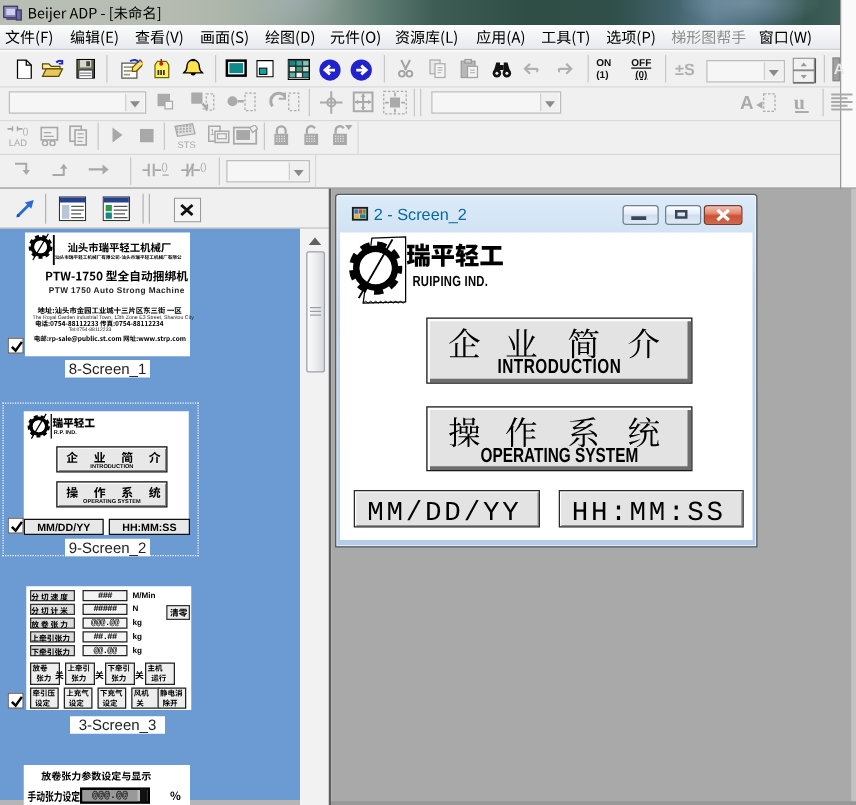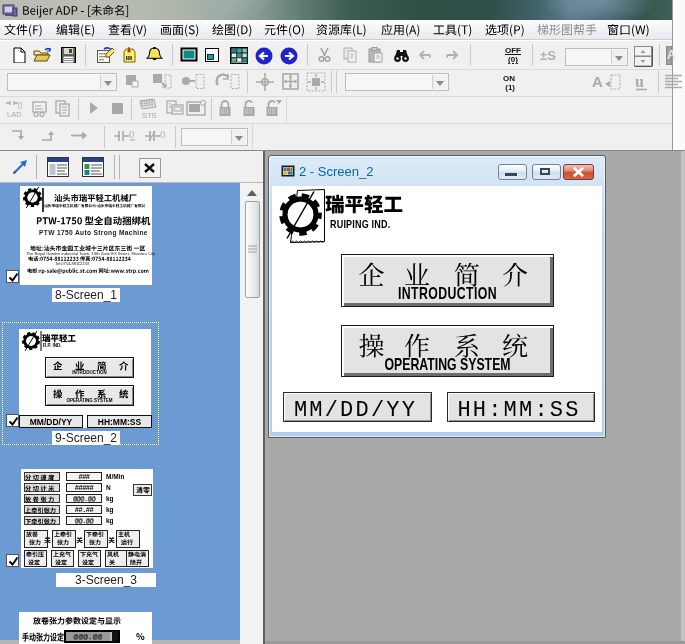--- a/index.html
+++ b/index.html
@@ -205,21 +205,21 @@
     <circle cx="12.5" cy="11.5" r="1.2" fill="#f0f0f0"></circle>
   </svg>
 <svg class="abs" style="left:418px;top:49px" width="15" height="12">
     <path d="M2 6h9a1 1 0 010 2" fill="none" stroke="#b0b0b0" stroke-width="1.8"></path>
     <path d="M6 2L2 6l4 4" fill="none" stroke="#b0b0b0" stroke-width="1.8"></path>
   </svg>
 <svg class="abs" style="left:444px;top:49px" width="15" height="12">
     <path d="M13 6H4a1 1 0 000 2" fill="none" stroke="#b0b0b0" stroke-width="1.8"></path>
     <path d="M9 2l4 4-4 4" fill="none" stroke="#b0b0b0" stroke-width="1.8"></path>
   </svg>
-<div class="abs" style="left:493px;top:46px;width:22px;text-align:right;font:bold 8px 'Liberation Sans';line-height:9px;color:#111;margin-top:28px;">ON<br>(1)</div>
+<div class="abs" style="left:477px;top:46px;width:22px;text-align:left;font:bold 8px 'Liberation Sans';line-height:9px;color:#111;">ON<br>(1)</div>
 <div class="abs" style="left:501px;top:46px;width:24px;text-align:center;font:bold 8px 'Liberation Sans';line-height:9px;color:#111;text-decoration:underline;">OFF<br>(0)</div>
 <div class="abs" style="left:540px;top:48px;font:bold 13px 'Liberation Sans';color:#b0b0b0;">±S</div>
 <div class="combo" style="left:565px;top:48px;width:63px;height:18px;">
     <div class="arr"></div>
   </div>
 <svg class="abs" style="left:634px;top:46px" width="19" height="21">
 <rect x="0.5" y="0.5" width="17" height="9.5" fill="#f2f2f2" stroke="#8a8a8a"></rect>
 <rect x="0.5" y="10.5" width="17" height="9.5" fill="#f2f2f2" stroke="#8a8a8a"></rect>
 <path d="M9 4l2.5 3h-5z" fill="#999"></path>
     <path d="M9 17l-2.5-3h5z" fill="#999"></path>
@@ -783,21 +783,21 @@
 <svg style="position:absolute;left:130px;top:558.4px;overflow:visible" width="16" height="9">
     <g transform="translate(0,6.6)">
       <path d="M2.7 -1.3C2.5 -0.9 2.2 -0.5 1.9 -0.2C2.1 -0.1 2.4 0.1 2.5 0.2C2.8 -0.1 3.1 -0.7 3.3 -1.1ZM4.6 -1.1C4.9 -0.7 5.2 -0.2 5.3 0.1L5.9 -0.2C5.7 -0.5 5.4 -1 5.1 -1.4ZM0.4 -4.9V0.5H1V-4.2H1.5C1.4 -3.8 1.3 -3.3 1.2 -3C1.5 -2.6 1.6 -2.2 1.6 -1.9C1.6 -1.7 1.5 -1.6 1.5 -1.5C1.4 -1.5 1.4 -1.5 1.3 -1.5C1.2 -1.5 1.2 -1.5 1.1 -1.5C1.2 -1.3 1.2 -1 1.2 -0.8C1.3 -0.8 1.5 -0.8 1.6 -0.9C1.7 -0.9 1.8 -0.9 1.9 -1C2.1 -1.1 2.2 -1.4 2.2 -1.8C2.2 -2.1 2.1 -2.6 1.8 -3C1.9 -3.5 2.1 -4.1 2.3 -4.6L1.8 -4.9L1.7 -4.9ZM3.9 -5.2C3.5 -4.5 2.7 -3.8 2 -3.4C2.2 -3.3 2.4 -3.1 2.5 -2.9L2.7 -3.1V-2.7H3.7V-2.2H2.3V-1.5H3.7V-0.2C3.7 -0.1 3.7 -0.1 3.6 -0.1C3.5 -0.1 3.2 -0.1 3 -0.1C3.1 0.1 3.2 0.3 3.2 0.5C3.6 0.5 3.9 0.5 4.1 0.4C4.3 0.3 4.4 0.1 4.4 -0.2V-1.5H5.7V-2.2H4.4V-2.7H5.2V-3.1L5.4 -2.9C5.5 -3.1 5.7 -3.4 5.9 -3.5C5.4 -3.8 4.9 -4.1 4.3 -4.7L4.5 -4.9ZM3 -3.3C3.4 -3.5 3.7 -3.9 4 -4.2C4.3 -3.8 4.7 -3.5 5 -3.3Z M9.8 -4.1V-2.6H8.4V-2.8V-4.1ZM6.3 -2.6V-1.9H7.6C7.5 -1.2 7.1 -0.5 6.3 0C6.4 0.1 6.7 0.4 6.8 0.6C7.9 -0.1 8.2 -1 8.3 -1.9H9.8V0.5H10.5V-1.9H11.7V-2.6H10.5V-4.1H11.6V-4.8H6.5V-4.1H7.6V-2.8V-2.6Z" fill="#000"></path>
     </g>
   </svg>
 <div class="cb" style="left:6px;top:554px;">
     <svg width="13" height="13">
       <path d="M2.5 6.5l3 3 5-7" fill="none" stroke="#000" stroke-width="2"></path>
     </svg>
   </div>
-<div class="abs" style="left:56px;top:573px;background:#fff;padding:0 19px;font:12px 'Liberation Sans';color:#222;">3-Screen_3</div>
+<div class="abs" style="left:56px;top:573px;background:#fff;padding:0 7px;font:12px 'Liberation Sans';color:#222;">3-Screen_3</div>
 <div class="abs" style="left:19px;top:612px;width:133px;height:32px;background:#fff;"></div>
 <svg style="position:absolute;left:33px;top:615.2px;overflow:visible" width="92" height="12">
     <g transform="translate(0,8.8)">
       <path d="M4.7 -6.8C4.5 -5.5 4.2 -4.3 3.6 -3.4V-3.5C3.6 -3.6 3.6 -3.9 3.6 -3.9H2V-4.7H3.9V-5.6H2.1L2.8 -5.8C2.7 -6 2.5 -6.5 2.4 -6.8L1.5 -6.6C1.7 -6.3 1.8 -5.9 1.9 -5.6H0.3V-4.7H1.1V-3.1C1.1 -2.1 1 -0.9 0.1 0C0.4 0.2 0.7 0.5 0.8 0.7C1.8 -0.4 2 -1.8 2 -3H2.7C2.6 -1.1 2.6 -0.5 2.5 -0.3C2.4 -0.2 2.4 -0.2 2.3 -0.2C2.1 -0.2 1.9 -0.2 1.6 -0.2C1.8 0 1.9 0.4 1.9 0.7C2.2 0.7 2.6 0.7 2.8 0.6C3 0.6 3.1 0.5 3.3 0.3C3.5 0 3.5 -0.8 3.6 -3.1C3.8 -2.9 4 -2.6 4.1 -2.5C4.3 -2.7 4.4 -2.9 4.6 -3.1C4.7 -2.5 4.9 -2 5.2 -1.5C4.8 -0.9 4.2 -0.4 3.5 -0.1C3.6 0.1 3.9 0.5 4 0.7C4.7 0.4 5.3 -0.1 5.7 -0.6C6.1 -0.1 6.6 0.4 7.2 0.7C7.4 0.4 7.6 0 7.9 -0.2C7.2 -0.4 6.7 -0.9 6.3 -1.5C6.7 -2.3 7 -3.3 7.2 -4.5H7.8V-5.3H5.4C5.5 -5.8 5.6 -6.2 5.7 -6.6ZM5.2 -4.5H6.2C6.1 -3.7 6 -3.1 5.7 -2.5C5.5 -3.1 5.3 -3.7 5.2 -4.4Z M13.7 -6.7C13.6 -6.3 13.4 -5.9 13.2 -5.6H12.4C12.6 -6 12.6 -6.4 12.7 -6.7L11.7 -6.8C11.6 -6.4 11.6 -6 11.4 -5.6H10.7L11 -5.8C10.8 -6 10.5 -6.4 10.3 -6.7L9.6 -6.3C9.7 -6.1 9.9 -5.8 10 -5.6H8.9V-4.8H11.1C11 -4.6 10.8 -4.4 10.7 -4.2H8.4V-3.3H9.9C9.4 -3 8.9 -2.6 8.2 -2.3C8.4 -2.2 8.7 -1.8 8.8 -1.5C9.2 -1.7 9.5 -1.9 9.9 -2.1V-0.6C9.9 0.4 10.2 0.6 11.5 0.6C11.8 0.6 13.2 0.6 13.5 0.6C14.6 0.6 14.8 0.3 15 -0.8C14.7 -0.9 14.3 -1 14.1 -1.2C14 -0.4 14 -0.2 13.4 -0.2C13.1 -0.2 11.8 -0.2 11.5 -0.2C10.9 -0.2 10.8 -0.3 10.8 -0.6V-1.9H12.7C12.7 -1.6 12.7 -1.5 12.6 -1.4C12.5 -1.3 12.5 -1.3 12.3 -1.3C12.2 -1.3 11.9 -1.3 11.6 -1.4C11.7 -1.2 11.8 -0.9 11.8 -0.6C12.2 -0.6 12.6 -0.6 12.8 -0.6C13 -0.7 13.2 -0.7 13.4 -0.9C13.6 -1.1 13.7 -1.5 13.7 -2.4C14.2 -2 14.7 -1.7 15.3 -1.6C15.4 -1.8 15.7 -2.2 15.9 -2.3C15.1 -2.5 14.4 -2.9 13.9 -3.3H15.6V-4.2H11.8C11.9 -4.4 12 -4.6 12.1 -4.8H15.1V-5.6H14.1C14.3 -5.8 14.4 -6.1 14.6 -6.4ZM10.8 -2.7H10.6C10.8 -2.9 11 -3.1 11.2 -3.3H12.8C12.9 -3.1 13.1 -2.9 13.3 -2.7Z M22.6 -6.5C22.2 -5.8 21.6 -5.1 20.9 -4.6C21.1 -4.5 21.5 -4.1 21.6 -4C22.3 -4.5 23.1 -5.4 23.6 -6.2ZM16.8 -4.8C16.8 -3.9 16.6 -2.7 16.5 -2H17L18 -2C18 -0.8 17.9 -0.4 17.8 -0.2C17.7 -0.2 17.6 -0.1 17.5 -0.1C17.3 -0.1 16.9 -0.1 16.6 -0.2C16.7 0.1 16.8 0.4 16.9 0.7C17.3 0.7 17.7 0.7 17.9 0.6C18.2 0.6 18.4 0.5 18.6 0.3C18.8 0.1 18.9 -0.7 19 -2.5C19 -2.6 19 -2.8 19 -2.8H17.5L17.6 -3.9H19V-6.6H16.6V-5.7H18.1V-4.8ZM19.7 0.7C19.9 0.6 20.2 0.5 21.7 -0.2C21.7 -0.4 21.7 -0.8 21.7 -1.1L20.7 -0.7V-2.9H21.3C21.6 -1.4 22.2 -0.1 23.2 0.6C23.4 0.4 23.7 0 23.9 -0.2C23 -0.7 22.5 -1.8 22.2 -2.9H23.7V-3.9H20.7V-6.7H19.8V-3.9H19.1V-2.9H19.8V-0.7C19.8 -0.3 19.5 -0.2 19.4 -0.1C19.5 0.1 19.7 0.5 19.7 0.7Z M27.1 -6.8V-5.1H24.6V-4.1H27C26.9 -2.7 26.3 -1.1 24.4 -0C24.6 0.2 24.9 0.5 25.1 0.8C27.4 -0.5 27.9 -2.5 28 -4.1H30.3C30.2 -1.8 30 -0.7 29.8 -0.4C29.7 -0.3 29.6 -0.3 29.4 -0.3C29.2 -0.3 28.7 -0.3 28.2 -0.4C28.4 -0.1 28.5 0.3 28.5 0.6C29 0.6 29.5 0.7 29.8 0.6C30.2 0.6 30.4 0.5 30.6 0.2C31 -0.3 31.2 -1.5 31.3 -4.7C31.3 -4.8 31.3 -5.1 31.3 -5.1H28.1V-6.8Z M36.9 -2.2C36.2 -1.8 34.9 -1.5 33.8 -1.3C34 -1.1 34.2 -0.8 34.3 -0.6C35.6 -0.8 36.9 -1.2 37.7 -1.8ZM37.8 -1.4C37 -0.6 35.2 -0.3 33.3 -0.1C33.4 0.1 33.6 0.5 33.7 0.7C35.8 0.5 37.6 0 38.7 -1ZM33.4 -4.6C33.6 -4.7 33.8 -4.7 34.9 -4.7C34.8 -4.6 34.7 -4.4 34.6 -4.2H32.4V-3.4H34C33.5 -2.8 32.9 -2.4 32.2 -2.1C32.4 -1.9 32.8 -1.5 32.9 -1.3C33.4 -1.6 33.8 -1.9 34.2 -2.2C34.3 -2.1 34.5 -1.9 34.6 -1.8C35.4 -2 36.4 -2.3 37 -2.7L36.3 -3.2C35.9 -2.9 35.2 -2.7 34.6 -2.6C34.8 -2.8 35 -3.1 35.2 -3.4H36.8C37.4 -2.5 38.3 -1.8 39.2 -1.3C39.3 -1.6 39.6 -1.9 39.8 -2.1C39.1 -2.4 38.4 -2.9 37.9 -3.4H39.7V-4.2H35.7C35.8 -4.4 35.9 -4.6 36 -4.8L38 -4.9C38.2 -4.7 38.4 -4.6 38.5 -4.4L39.3 -5C38.8 -5.5 37.9 -6.2 37.2 -6.6L36.5 -6.1C36.7 -6 36.9 -5.8 37.2 -5.6L34.9 -5.6C35.4 -5.8 35.8 -6.1 36.2 -6.4L35.3 -6.9C34.8 -6.3 34 -5.9 33.7 -5.7C33.5 -5.6 33.3 -5.5 33.1 -5.5C33.2 -5.2 33.3 -4.8 33.4 -4.6Z M43.4 -6.7C43.3 -6.4 43 -6 42.9 -5.7L43.5 -5.4C43.7 -5.7 43.9 -6 44.2 -6.4ZM43 -1.9C42.8 -1.6 42.7 -1.4 42.4 -1.2L41.8 -1.5L42 -1.9ZM40.6 -1.2C41 -1 41.4 -0.8 41.8 -0.6C41.3 -0.4 40.8 -0.2 40.2 -0C40.4 0.1 40.6 0.5 40.6 0.7C41.4 0.5 42 0.2 42.6 -0.2C42.8 -0.1 43 0.1 43.2 0.2L43.7 -0.4C43.6 -0.5 43.4 -0.6 43.2 -0.8C43.6 -1.2 43.9 -1.8 44.1 -2.5L43.6 -2.7L43.4 -2.7H42.4L42.5 -3L41.7 -3.1C41.6 -3 41.6 -2.8 41.5 -2.7H40.5V-1.9H41.1C40.9 -1.6 40.8 -1.4 40.6 -1.2ZM40.5 -6.4C40.7 -6.1 40.9 -5.6 41 -5.4H40.3V-4.6H41.5C41.2 -4.2 40.6 -3.9 40.2 -3.7C40.4 -3.5 40.6 -3.2 40.7 -3C41.1 -3.2 41.5 -3.5 41.9 -3.9V-3.2H42.8V-4.1C43.1 -3.8 43.4 -3.6 43.5 -3.4L44 -4C43.9 -4.2 43.5 -4.4 43.1 -4.6H44.3V-5.4H42.8V-6.8H41.9V-5.4H41L41.7 -5.7C41.6 -6 41.4 -6.4 41.2 -6.7ZM44.9 -6.8C44.7 -5.3 44.4 -4 43.7 -3.1C43.9 -3 44.3 -2.7 44.4 -2.5C44.6 -2.7 44.7 -3 44.8 -3.2C45 -2.6 45.2 -2.1 45.4 -1.6C45 -0.9 44.4 -0.4 43.6 -0C43.8 0.2 44 0.6 44.1 0.8C44.8 0.4 45.4 -0.1 45.9 -0.7C46.2 -0.2 46.7 0.3 47.2 0.6C47.4 0.4 47.6 0.1 47.9 -0.1C47.2 -0.4 46.8 -0.9 46.4 -1.6C46.8 -2.4 47 -3.3 47.2 -4.4H47.7V-5.3H45.5C45.6 -5.8 45.7 -6.2 45.8 -6.6ZM46.3 -4.4C46.2 -3.8 46.1 -3.1 45.9 -2.6C45.7 -3.2 45.5 -3.8 45.4 -4.4Z M48.8 -6.1C49.2 -5.7 49.8 -5.2 50.1 -4.8L50.7 -5.5C50.4 -5.8 49.8 -6.3 49.4 -6.7ZM48.3 -4.3V-3.4H49.2V-1C49.2 -0.6 49 -0.3 48.8 -0.2C49 -0 49.2 0.4 49.3 0.6C49.5 0.4 49.7 0.2 51.2 -1.1C51.1 -1.2 50.9 -1.6 50.8 -1.9L50.2 -1.3V-4.3ZM51.8 -6.5V-5.7C51.8 -5.1 51.6 -4.5 50.6 -4.1C50.8 -4 51.1 -3.6 51.2 -3.4C52.4 -3.9 52.6 -4.8 52.6 -5.6H53.7V-4.8C53.7 -4 53.9 -3.7 54.7 -3.7C54.8 -3.7 55.1 -3.7 55.2 -3.7C55.4 -3.7 55.6 -3.7 55.7 -3.7C55.6 -3.9 55.6 -4.3 55.6 -4.5C55.5 -4.5 55.3 -4.5 55.2 -4.5C55.1 -4.5 54.8 -4.5 54.8 -4.5C54.6 -4.5 54.6 -4.6 54.6 -4.8V-6.5ZM54.1 -2.4C53.9 -2 53.6 -1.6 53.2 -1.3C52.8 -1.6 52.4 -2 52.2 -2.4ZM51 -3.3V-2.4H51.6L51.3 -2.3C51.6 -1.7 52 -1.2 52.4 -0.8C51.8 -0.5 51.2 -0.3 50.5 -0.1C50.7 0.1 50.9 0.5 50.9 0.7C51.8 0.5 52.5 0.2 53.1 -0.2C53.7 0.2 54.4 0.5 55.2 0.7C55.3 0.5 55.6 0.1 55.8 -0.1C55.1 -0.3 54.5 -0.5 53.9 -0.8C54.6 -1.3 55 -2.1 55.3 -3.1L54.7 -3.4L54.6 -3.3Z M57.6 -3C57.5 -1.7 57.1 -0.6 56.2 0.1C56.4 0.2 56.8 0.6 57 0.7C57.4 0.3 57.8 -0.2 58.1 -0.8C58.8 0.4 59.9 0.6 61.4 0.6H63.4C63.4 0.3 63.6 -0.2 63.7 -0.4C63.2 -0.4 61.9 -0.4 61.4 -0.4C61.1 -0.4 60.8 -0.4 60.5 -0.4V-1.6H62.7V-2.5H60.5V-3.4H62.2V-4.3H57.8V-3.4H59.5V-0.7C59 -0.9 58.7 -1.3 58.4 -2C58.5 -2.3 58.6 -2.6 58.6 -3ZM59.3 -6.6C59.4 -6.4 59.5 -6.2 59.5 -6H56.6V-3.9H57.5V-5H62.5V-3.9H63.4V-6H60.6C60.6 -6.2 60.4 -6.6 60.2 -6.9Z M64.4 -2.1V-1.2H69.4V-2.1ZM66 -6.7C65.8 -5.5 65.5 -3.9 65.2 -2.9L66.1 -2.9H66.3H70.2C70.1 -1.4 69.9 -0.6 69.6 -0.4C69.5 -0.3 69.4 -0.3 69.2 -0.3C68.9 -0.3 68.3 -0.3 67.6 -0.4C67.9 -0.1 68 0.3 68 0.6C68.6 0.6 69.2 0.6 69.5 0.6C69.9 0.6 70.2 0.5 70.5 0.2C70.9 -0.2 71.1 -1.1 71.3 -3.4C71.3 -3.5 71.3 -3.8 71.3 -3.8H66.5L66.7 -4.9H71.1V-5.8H66.8L67 -6.6Z M74.2 -4.5H77.7V-3.9H74.2ZM74.2 -5.7H77.7V-5.2H74.2ZM73.3 -6.4V-3.2H78.7V-6.4ZM78.4 -2.8C78.2 -2.3 77.8 -1.6 77.5 -1.2L78.2 -0.9C78.6 -1.3 78.9 -1.9 79.2 -2.4ZM72.8 -2.4C73.1 -1.9 73.4 -1.2 73.6 -0.8L74.4 -1.2C74.2 -1.6 73.8 -2.3 73.6 -2.7ZM76.4 -2.9V-0.6H75.5V-2.9H74.6V-0.6H72.2V0.4H79.8V-0.6H77.4V-2.9Z M81.6 -2.8C81.3 -2 80.8 -1.1 80.2 -0.6C80.4 -0.5 80.9 -0.2 81.1 -0C81.6 -0.6 82.2 -1.6 82.6 -2.6ZM85.4 -2.5C85.9 -1.7 86.4 -0.7 86.6 0L87.6 -0.4C87.4 -1.1 86.8 -2.1 86.3 -2.8ZM81.2 -6.3V-5.3H86.8V-6.3ZM80.4 -4.4V-3.4H83.5V-0.4C83.5 -0.3 83.4 -0.3 83.3 -0.3C83.2 -0.3 82.6 -0.3 82.1 -0.3C82.3 -0 82.4 0.4 82.5 0.7C83.2 0.7 83.7 0.7 84.1 0.6C84.4 0.4 84.6 0.1 84.6 -0.4V-3.4H87.6V-4.4Z" fill="#000"></path>
     </g>
   </svg>
 <svg style="position:absolute;left:22px;top:633.3px;overflow:visible" width="48" height="10">
     <g transform="translate(0,7.7)">
       <path d="M0.3 -2.3V-1.5H3.1V-0.4C3.1 -0.3 3 -0.2 2.9 -0.2C2.7 -0.2 2.1 -0.2 1.6 -0.2C1.7 0 1.9 0.4 1.9 0.6C2.6 0.6 3.1 0.6 3.5 0.5C3.8 0.3 3.9 0.1 3.9 -0.4V-1.5H6.7V-2.3H3.9V-3.2H6.3V-4H3.9V-4.9C4.7 -5 5.5 -5.1 6.1 -5.3L5.5 -6C4.3 -5.7 2.4 -5.5 0.7 -5.4C0.8 -5.2 0.9 -4.9 0.9 -4.7C1.6 -4.7 2.3 -4.7 3.1 -4.8V-4H0.8V-3.2H3.1V-2.3Z M7.6 -5.4V-4.7H10.3V-5.4ZM7.6 -0.1 7.6 -0.2V-0.1C7.8 -0.3 8.1 -0.4 9.9 -0.8L10 -0.5L10.6 -0.7C10.5 -0.5 10.3 -0.2 10.1 -0C10.3 0.1 10.6 0.4 10.7 0.6C11.7 -0.4 12 -1.8 12.1 -3.6H12.8C12.8 -1.4 12.7 -0.6 12.5 -0.4C12.5 -0.3 12.4 -0.3 12.3 -0.3C12.1 -0.3 11.8 -0.3 11.5 -0.3C11.6 -0.1 11.7 0.3 11.8 0.5C12.1 0.5 12.5 0.5 12.7 0.5C12.9 0.5 13.1 0.4 13.3 0.1C13.5 -0.2 13.6 -1.2 13.7 -4C13.7 -4.2 13.7 -4.4 13.7 -4.4H12.1L12.2 -5.8H11.3L11.3 -4.4H10.5V-3.6H11.3C11.2 -2.5 11.1 -1.5 10.7 -0.8C10.5 -1.3 10.3 -2 10 -2.6L9.3 -2.4C9.5 -2.1 9.6 -1.8 9.7 -1.5L8.5 -1.2C8.7 -1.8 8.9 -2.4 9.1 -3H10.4V-3.8H7.3V-3H8.2C8.1 -2.3 7.8 -1.6 7.7 -1.4C7.6 -1.1 7.5 -0.9 7.4 -0.9C7.5 -0.7 7.6 -0.3 7.6 -0.1Z M19.8 -5.7C19.5 -5 18.9 -4.4 18.3 -4.1C18.5 -3.9 18.8 -3.6 18.9 -3.5C19.5 -3.9 20.2 -4.7 20.6 -5.4ZM14.7 -4.2C14.7 -3.4 14.6 -2.4 14.5 -1.7H14.9L15.8 -1.7C15.7 -0.7 15.6 -0.3 15.5 -0.2C15.5 -0.1 15.4 -0.1 15.3 -0.1C15.1 -0.1 14.8 -0.1 14.5 -0.2C14.6 0 14.7 0.4 14.8 0.6C15.1 0.6 15.5 0.6 15.7 0.6C15.9 0.5 16.1 0.5 16.2 0.3C16.5 0.1 16.5 -0.6 16.6 -2.1C16.6 -2.2 16.6 -2.5 16.6 -2.5H15.3L15.4 -3.4H16.6V-5.8H14.5V-5H15.8V-4.2ZM17.3 0.7C17.4 0.5 17.7 0.4 19 -0.1C19 -0.3 18.9 -0.7 19 -0.9L18.1 -0.6V-2.6H18.6C18.9 -1.2 19.4 -0.1 20.3 0.5C20.5 0.3 20.7 0 20.9 -0.2C20.2 -0.6 19.7 -1.5 19.4 -2.6H20.7V-3.4H18.1V-5.8H17.3V-3.4H16.7V-2.6H17.3V-0.6C17.3 -0.3 17.1 -0.1 16.9 -0C17.1 0.1 17.2 0.5 17.3 0.7Z M23.7 -5.9V-4.5H21.5V-3.6H23.6C23.5 -2.4 23.1 -1 21.3 -0C21.5 0.1 21.8 0.5 22 0.7C23.9 -0.4 24.4 -2.2 24.5 -3.6H26.5C26.4 -1.5 26.3 -0.6 26 -0.4C25.9 -0.3 25.9 -0.3 25.7 -0.3C25.5 -0.3 25.1 -0.3 24.7 -0.3C24.8 -0.1 25 0.3 25 0.6C25.4 0.6 25.8 0.6 26.1 0.5C26.4 0.5 26.6 0.4 26.8 0.2C27.1 -0.2 27.3 -1.3 27.4 -4.1C27.4 -4.2 27.4 -4.5 27.4 -4.5H24.6V-5.9Z M28.7 -5.3C29.1 -5 29.6 -4.5 29.8 -4.2L30.4 -4.8C30.1 -5.1 29.6 -5.6 29.2 -5.9ZM28.2 -3.8V-3H29.1V-0.9C29.1 -0.5 28.9 -0.3 28.7 -0.2C28.9 -0 29.1 0.3 29.2 0.5C29.3 0.4 29.5 0.2 30.8 -0.9C30.7 -1.1 30.6 -1.4 30.5 -1.6L29.9 -1.1V-3.8ZM31.3 -5.7V-5C31.3 -4.5 31.2 -4 30.3 -3.6C30.4 -3.5 30.7 -3.1 30.8 -3C31.9 -3.4 32.1 -4.2 32.1 -4.9H33V-4.2C33 -3.5 33.1 -3.2 33.8 -3.2C33.9 -3.2 34.2 -3.2 34.3 -3.2C34.4 -3.2 34.6 -3.2 34.7 -3.3C34.7 -3.4 34.7 -3.7 34.7 -3.9C34.6 -3.9 34.4 -3.9 34.3 -3.9C34.2 -3.9 34 -3.9 33.9 -3.9C33.8 -3.9 33.8 -4 33.8 -4.2V-5.7ZM33.3 -2.1C33.1 -1.7 32.9 -1.4 32.5 -1.1C32.2 -1.4 31.9 -1.7 31.7 -2.1ZM30.7 -2.9V-2.1H31.2L30.9 -2C31.1 -1.5 31.5 -1.1 31.9 -0.7C31.4 -0.4 30.8 -0.2 30.2 -0.1C30.3 0.1 30.5 0.4 30.6 0.6C31.3 0.4 31.9 0.2 32.5 -0.1C33 0.2 33.6 0.5 34.3 0.6C34.4 0.4 34.6 0.1 34.8 -0.1C34.2 -0.2 33.7 -0.4 33.2 -0.7C33.7 -1.2 34.2 -1.8 34.4 -2.7L33.9 -2.9L33.8 -2.9Z M36.4 -2.7C36.3 -1.5 35.9 -0.5 35.2 0.1C35.4 0.2 35.7 0.5 35.9 0.6C36.3 0.3 36.6 -0.2 36.8 -0.7C37.4 0.3 38.4 0.5 39.7 0.5H41.5C41.5 0.3 41.6 -0.1 41.8 -0.3C41.3 -0.3 40.1 -0.3 39.8 -0.3C39.5 -0.3 39.2 -0.3 38.9 -0.4V-1.4H40.9V-2.2H38.9V-3H40.4V-3.8H36.6V-3H38.1V-0.6C37.7 -0.8 37.3 -1.2 37.1 -1.7C37.2 -2 37.2 -2.3 37.3 -2.6ZM37.9 -5.8C37.9 -5.6 38 -5.4 38.1 -5.2H35.5V-3.4H36.3V-4.4H40.6V-3.4H41.5V-5.2H39.1C39 -5.5 38.8 -5.8 38.7 -6Z M43.1 -2.6C43.5 -2.6 43.8 -2.8 43.8 -3.2C43.8 -3.6 43.5 -3.9 43.1 -3.9C42.8 -3.9 42.5 -3.6 42.5 -3.2C42.5 -2.8 42.8 -2.6 43.1 -2.6ZM43.1 0.1C43.5 0.1 43.8 -0.2 43.8 -0.6C43.8 -1 43.5 -1.2 43.1 -1.2C42.8 -1.2 42.5 -1 42.5 -0.6C42.5 -0.2 42.8 0.1 43.1 0.1Z" fill="#000" transform="scale(1,1.35)"></path>
     </g>

